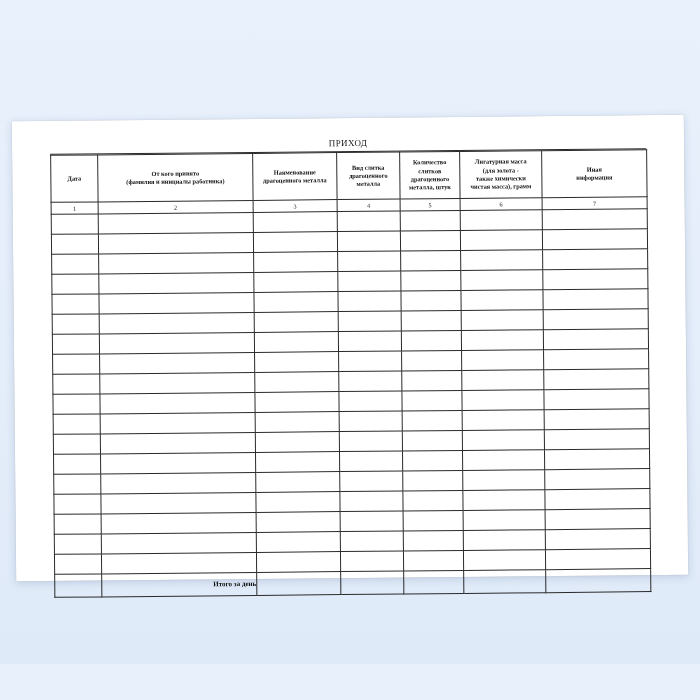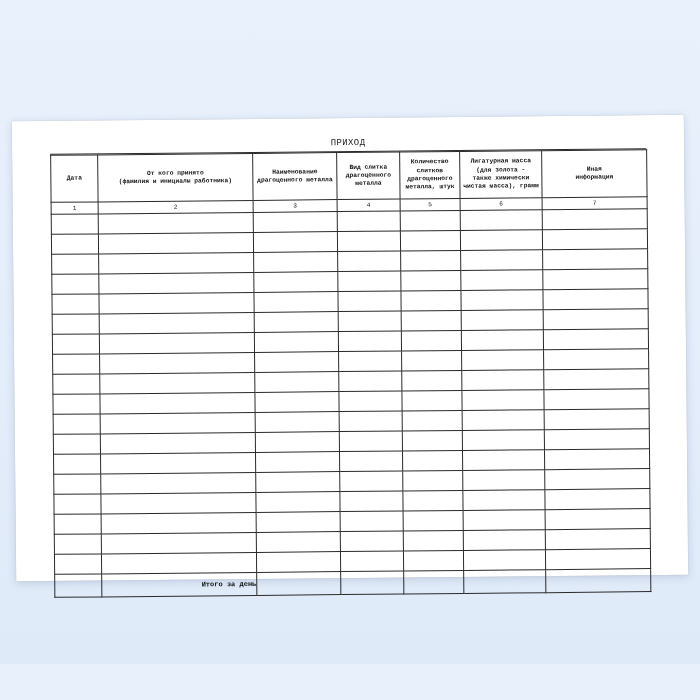--- a/index.html
+++ b/index.html
@@ -11,21 +11,20 @@
     height: 700px;
     background: #e8f0fb;
     font-family: "Liberation Serif", serif;
     overflow: hidden;
   }
   #stage {
     position: relative;
     width: 700px;
     height: 664px;
     background: linear-gradient(180deg, #e9f1fc 0%, #e4edfa 55%, #dfeaf8 100%);
-    font-family: Liberation Mono, monospace;
   }
   
   #sheet {
     position: absolute;
     left: 14px;
     top: 118px;
     width: 672px;
     height: 460px;
     background: #ffffff;
     box-shadow: 0 2px 9px rgba(40,70,120,0.18), 0 0 1px rgba(0,0,0,0.25);

